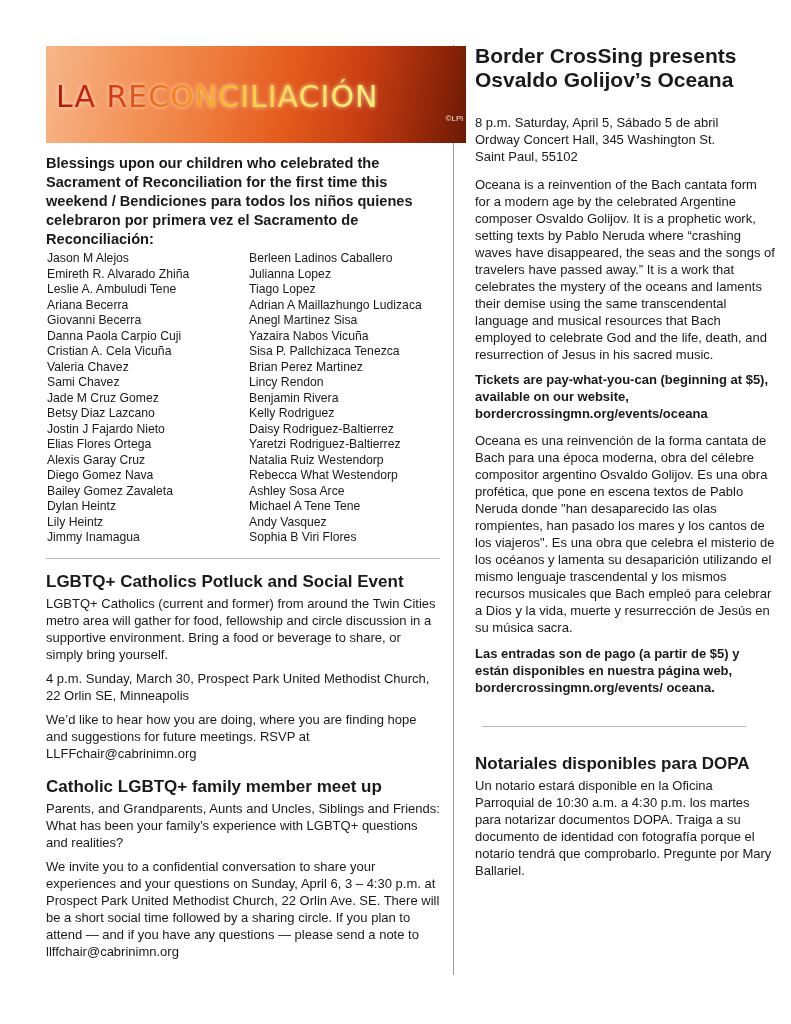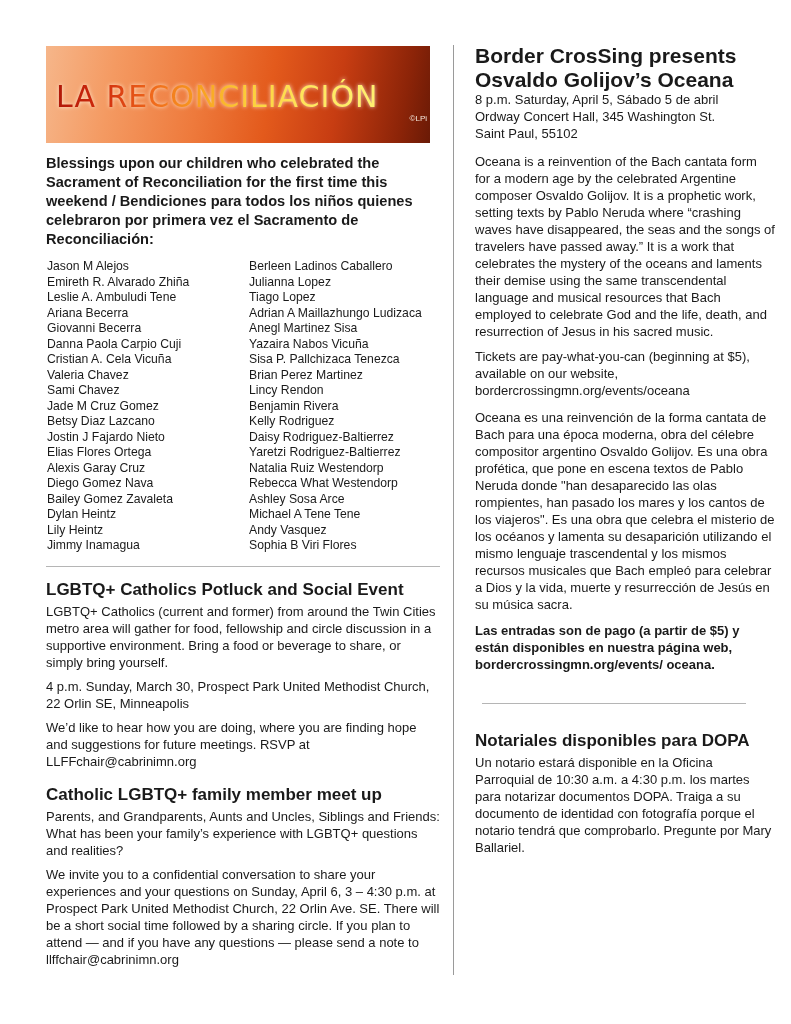--- a/index.html
+++ b/index.html
@@ -31,21 +31,21 @@
       position: absolute;
       left: 453px;
       top: 45px;
       width: 1px;
       height: 930px;
       background: #9a9a9a;
     }
     
     .banner {
       position: relative;
-      width: 384px;
+      width: 420px;
       height: 97px;
       background: linear-gradient(100deg, #f6b68a 0%, #f49a62 18%, #ee7a3c 40%, #e35a1c 58%, #c73d12 75%, #8c2408 92%, #6a1a06 100%);
       overflow: hidden;
     }
     .banner-title {
       position: absolute;
       left: 10px;
       top: 33px;
       font-family: "DejaVu Sans", sans-serif;
       font-size: 30px;
@@ -78,21 +78,21 @@
     }
     .intro {
       margin-top: 11px;
       font-size: 14.6px;
       font-weight: bold;
       line-height: 19px;
       width: 392px;
     }
     .names {
       display: flex;
-      margin-top: 10px;
+      margin-top: 2px;
     }
     .names ul {
       list-style: none;
       margin: 0;
       padding: 0;
     }
     .names ul li {
       font-size: 12.2px;
       line-height: 15.5px;
       white-space: nowrap;
@@ -128,23 +128,23 @@
       font-size: 21px;
       font-weight: bold;
       line-height: 23.5px;
       margin: 0;
     }
     .rc p {
       margin: 0;
       font-size: 13px;
       line-height: 17px;
     }
-    .rc .info { margin-top: 0; }
+    .rc .info { margin-top: 23px; }
     .rc .desc { margin-top: 11px; }
-    .rc .tickets { margin-top: 8px; font-weight: normal; }
+    .rc .tickets { margin-top: 8px; font-weight: bold; }
     .rc .desc-es { margin-top: 10px; }
     .rc .tickets-es { margin-top: 9px; font-weight: bold; }
     .rc .hdivider {
       margin-top: 30px;
       width: 264px;
       margin-left: 7px;
     }
     .rc .s3 h2 { margin-top: 26px; }
     .rc .s3 .body { margin-top: 2px; }
   </style>

